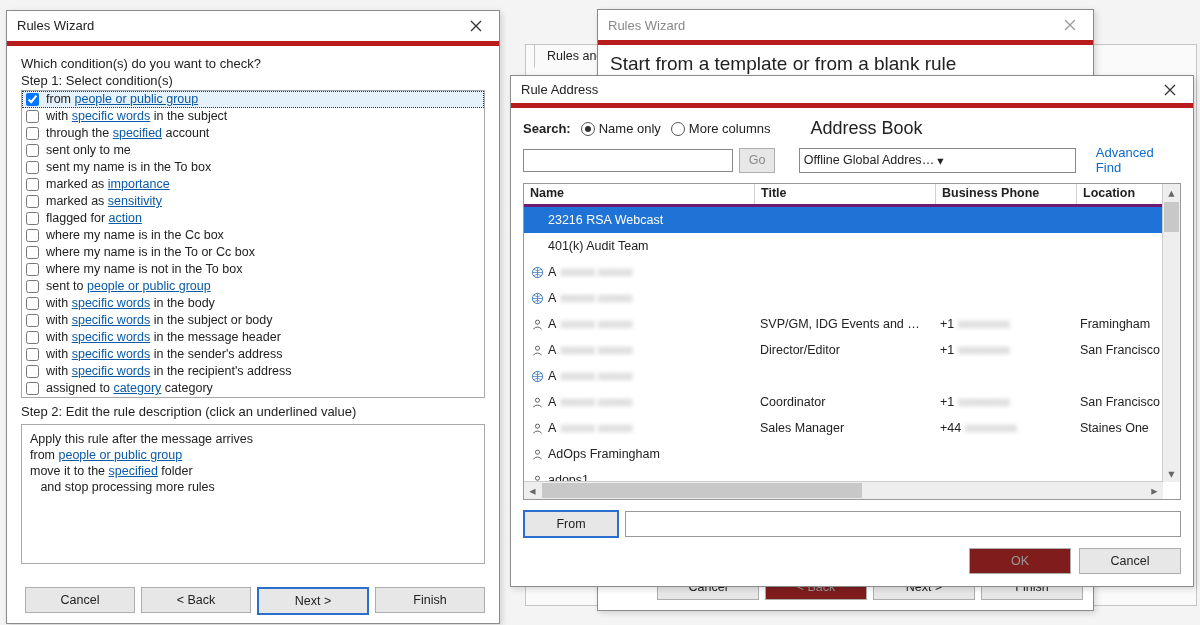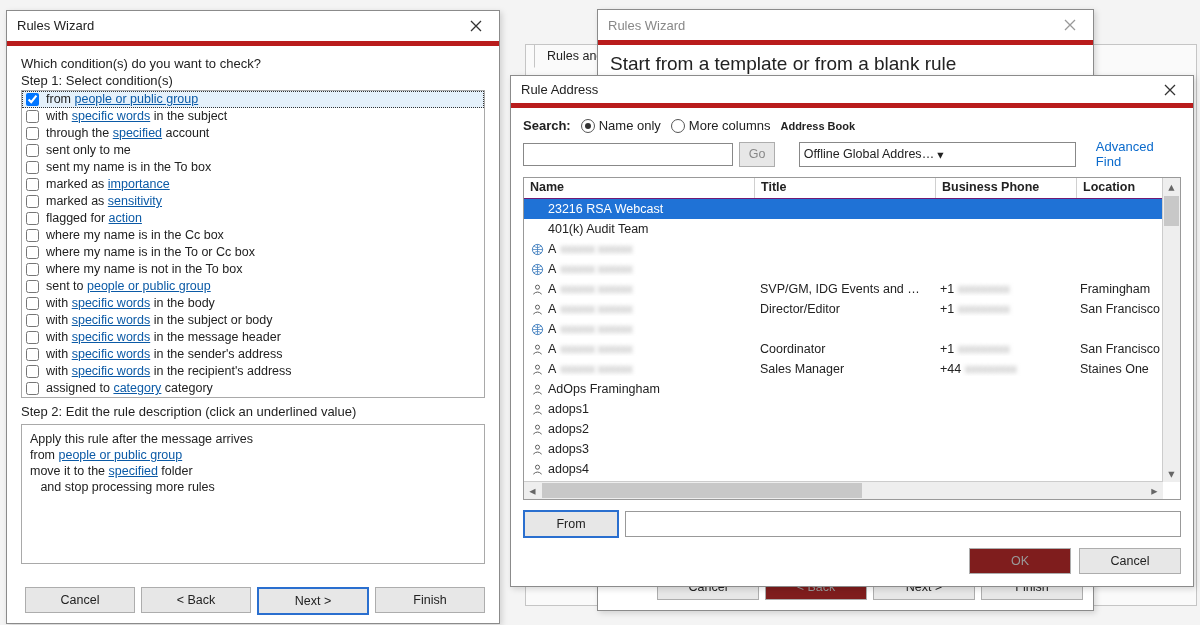--- a/index.html
+++ b/index.html
@@ -99,43 +99,43 @@
   .wiz-buttons .btn{ min-width:88px;}
 
   
   #addr { left:510px; top:75px; width:682px; height:510px; z-index:10;}
   #addr .body{ padding: 10px 12px 12px 12px; display:flex; flex-direction:column; height:calc(100% - 32px); box-sizing:border-box;}
   .search-row{ display:flex; align-items:center; gap:10px; margin-bottom:6px;}
   .search-row label{ font-weight:bold; font-size:13px;}
   .radio{ display:inline-flex; align-items:center; gap:4px; font-size:13px; cursor:pointer;}
   .radio .dot{ width:12px;height:12px;border:1px solid #555;border-radius:50%; display:inline-flex;align-items:center;justify-content:center;}
   .radio .dot.filled::after{content:"";width:6px;height:6px;background:#333;border-radius:50%;}
-  .ab-label{ font-weight:bold; font-size:11px; }
+  .ab-label{ font-weight:normal; font-size:18px; margin-left:30px;}
   .search-row2{ display:flex; align-items:center; gap:6px; margin-bottom:8px;}
   .search-row2 input[type=text]{ width:204px; height:21px; border:1px solid #888; font-size:13px; padding:0 4px;}
   .gobtn{ border:1px solid #adadad; background:#e7e7e7; color:#888; width:34px;height:23px;font-size:12.5px;display:inline-flex;align-items:center;justify-content:center;}
   .combo{
     border:1px solid #888; height:23px; width:272px; display:flex; align-items:center; padding:0 4px; font-size:12.5px;
     margin-left:18px;
   }
   .combo span{ flex:1; overflow:hidden; text-overflow:ellipsis; white-space:nowrap;}
   .adv{ color:#0a6acc; font-size:13px; margin-left:14px; cursor:pointer;}
 
   .listarea{
     border:1px solid #999; flex:1; display:flex; flex-direction:column; min-height:0;
     position:relative;
   }
   .lhead{
-    display:flex; border-bottom:1px solid #701a75; font-size:12.5px; font-weight:600; height:20px;
+    display:flex; border-bottom:3px solid #701a75; font-size:12.5px; font-weight:600; height:20px;
   }
   .lhead div{ padding:2px 6px; border-right:1px solid #d0d0d0;}
   .col-name{width:218px;} .col-title{width:168px;} .col-phone{width:128px;} .col-loc{flex:1;border-right:none!important;}
   .listbody{ flex:1; overflow:hidden; position:relative;}
   .lrow{
-    display:flex; font-size:12.5px; height:20px; align-items:center;
+    display:flex; font-size:12.5px; height:26px; align-items:center;
   }
   .lrow .c{ padding:0 6px; overflow:hidden; text-overflow:ellipsis; white-space:nowrap;}
   .lrow .c.col-name{display:flex;align-items:center;gap:4px;}
   .lrow.sel{ background:#1f72d6; color:#fff;}
   .ico{ width:14px;height:14px; display:inline-flex;align-items:center;justify-content:center;}
   .ico svg{width:13px;height:13px;}
   .blur{
     display:inline-block;
     color:#aaa;
     filter: blur(2px);

